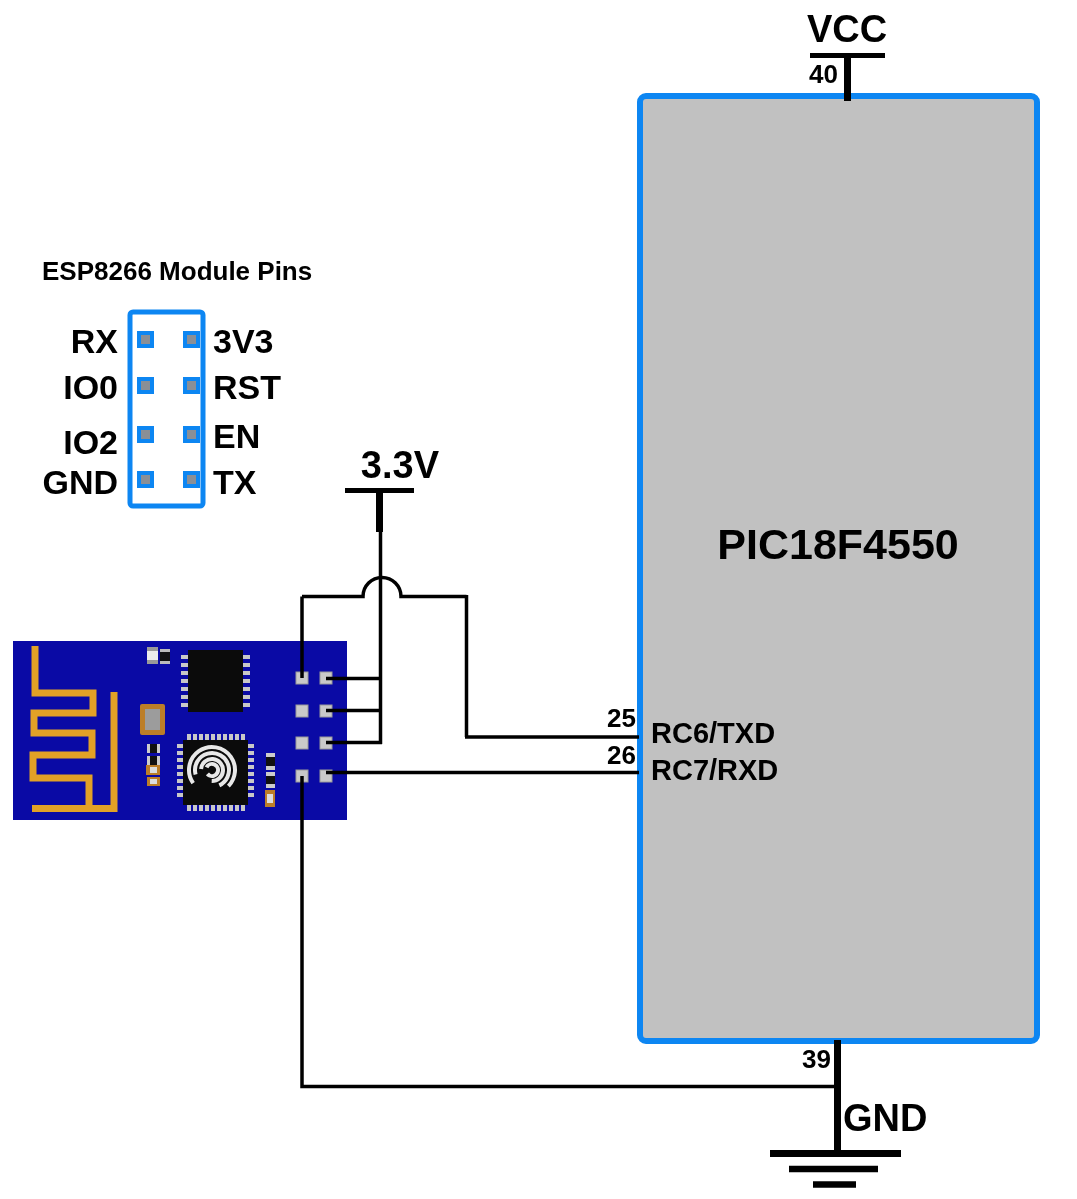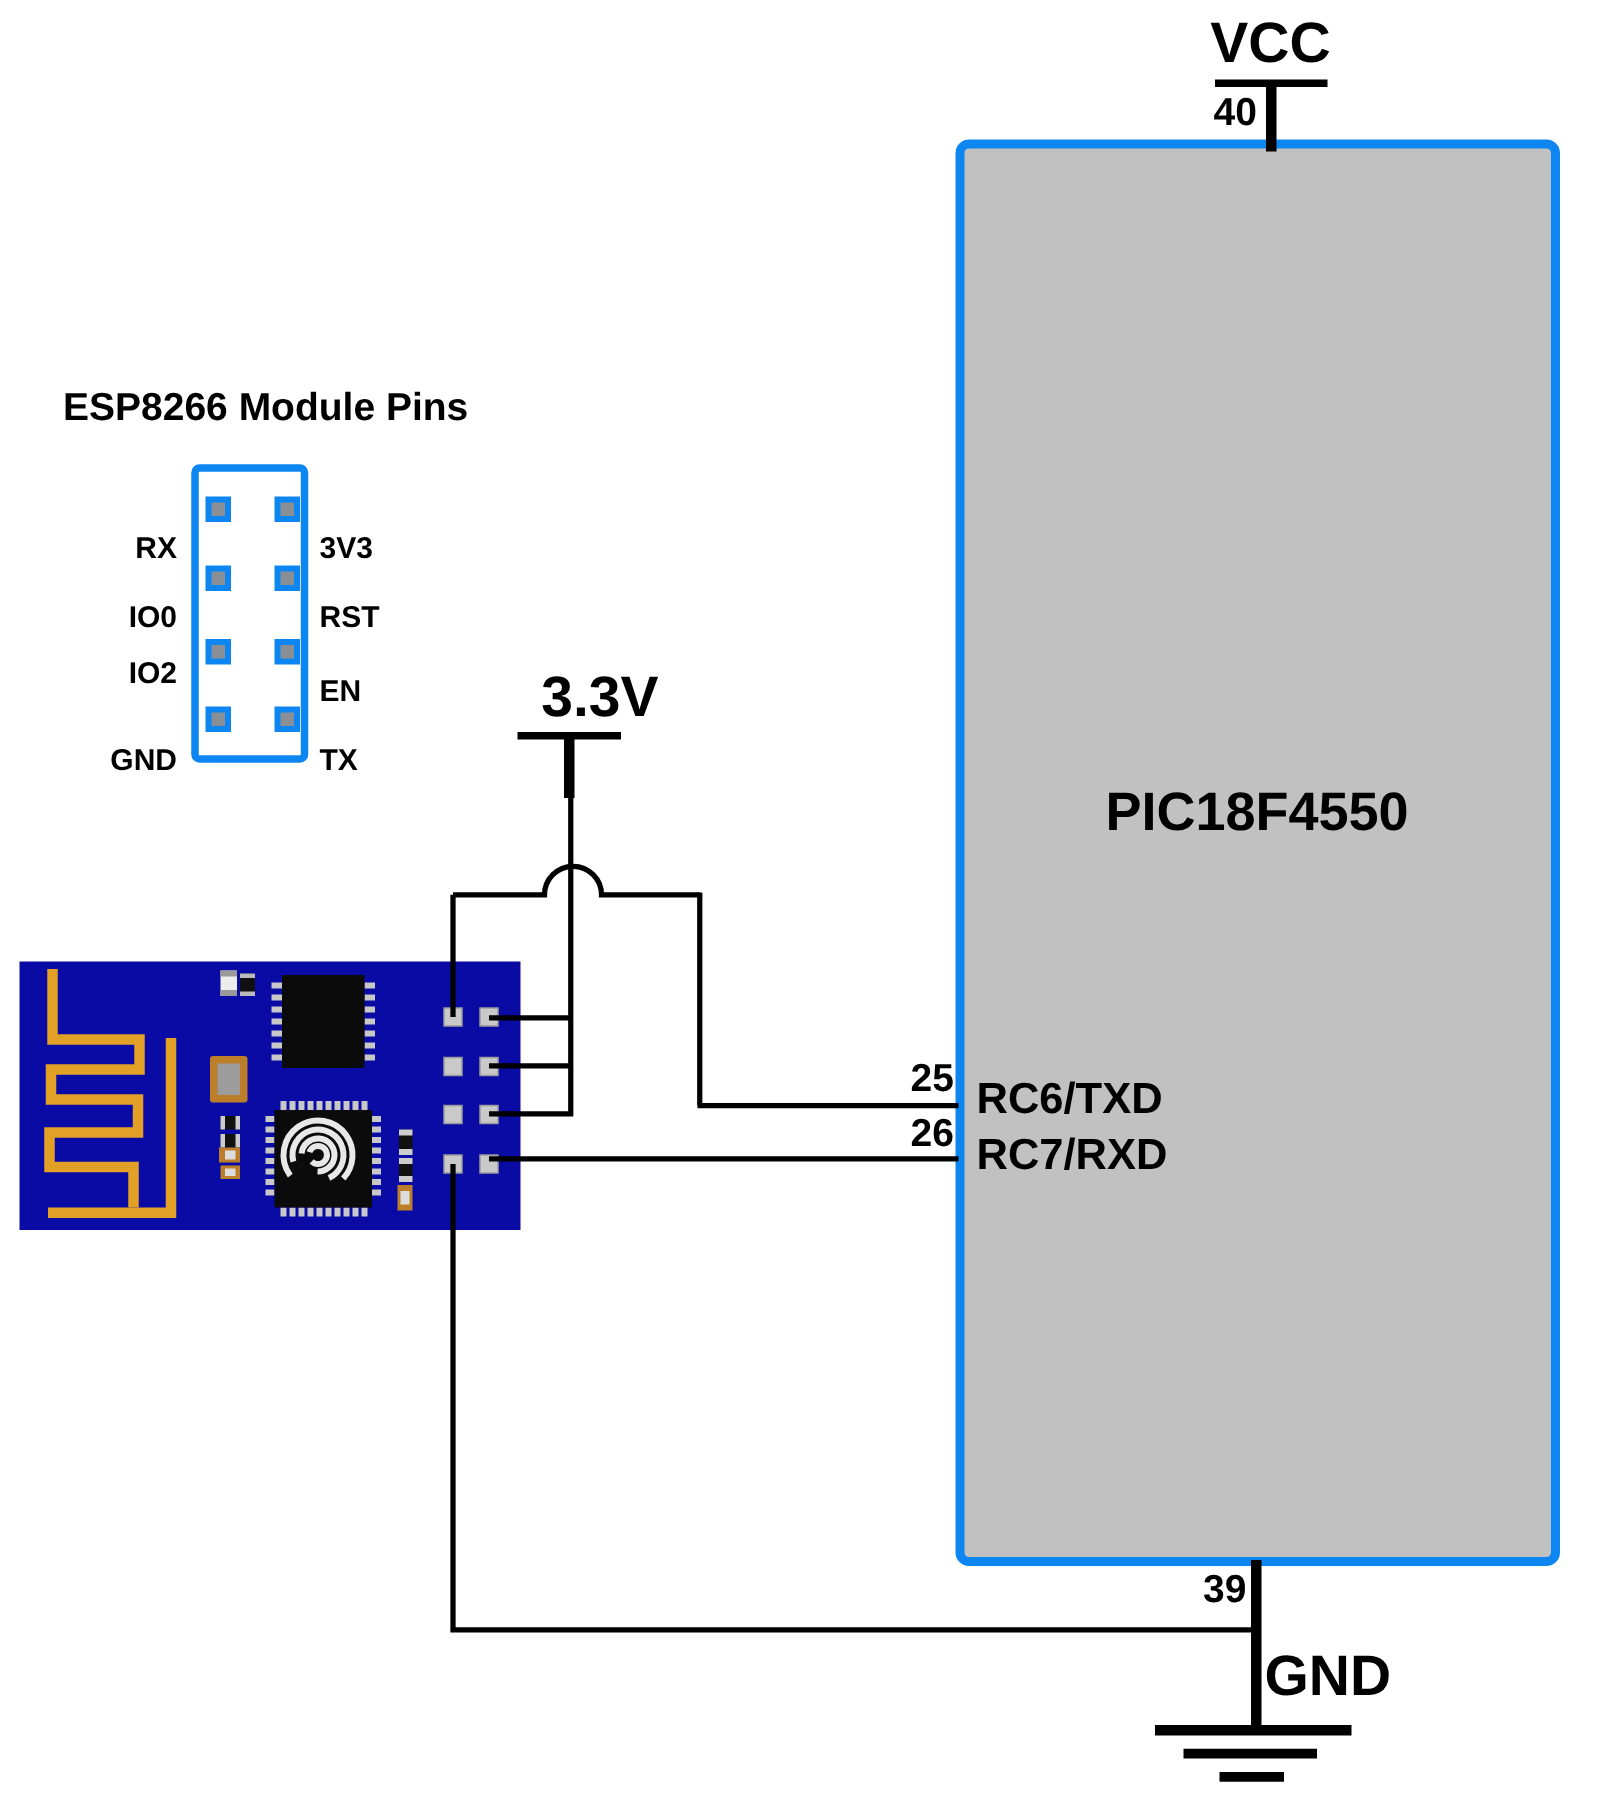--- a/index.html
+++ b/index.html
@@ -15,22 +15,22 @@
   .lbl{
     position:absolute;
     font-weight:bold;
     color:#000000;
     line-height:1;
     white-space:nowrap;
   }
   .ra{text-align:right;}
   .ctr{text-align:center;}
   .fs38{font-size:38px;}
-  .fs40{font-size:36px;}
-  .fs30{font-size:20px;margin-top:32px;}
+  .fs40{font-size:43px;}
+  .fs30{font-size:34px;}
   .fs27{font-size:29px;}
   .fs26{font-size:26px;}
 </style>
 </head>
 <body>
 
 <div id="stage">
 
   <svg width="1077" height="1199" viewBox="0 0 1077 1199">
 
@@ -240,21 +240,21 @@
   <div class="lbl fs27" style="left:651px;top:719px;">RC6/TXD</div>
   <div class="lbl ra fs26" style="left:536px;top:742px;width:100px;">26</div>
   <div class="lbl fs27" style="left:651px;top:756px;">RC7/RXD</div>
 
   <div class="lbl ra fs26" style="left:751px;top:1046px;width:80px;">39</div>
   <div class="lbl fs38" style="left:843px;top:1099px;">GND</div>
 
   <div class="lbl" style="left:42px;top:258px;font-size:26px;">ESP8266 Module Pins</div>
   <div class="lbl ra fs30" style="left:10px;top:324px;width:108px;">RX</div>
   <div class="lbl ra fs30" style="left:10px;top:370px;width:108px;">IO0</div>
-  <div class="lbl ra fs30" style="left:10px;top:407px;width:108px;">IO2</div>
+  <div class="lbl ra fs30" style="left:10px;top:425px;width:108px;">IO2</div>
   <div class="lbl ra fs30" style="left:10px;top:465px;width:108px;">GND</div>
   <div class="lbl fs30" style="left:213px;top:324px;">3V3</div>
   <div class="lbl fs30" style="left:213px;top:370px;">RST</div>
   <div class="lbl fs30" style="left:213px;top:419px;">EN</div>
   <div class="lbl fs30" style="left:213px;top:465px;">TX</div>
 
 
 </div>
 
 </body></html>

